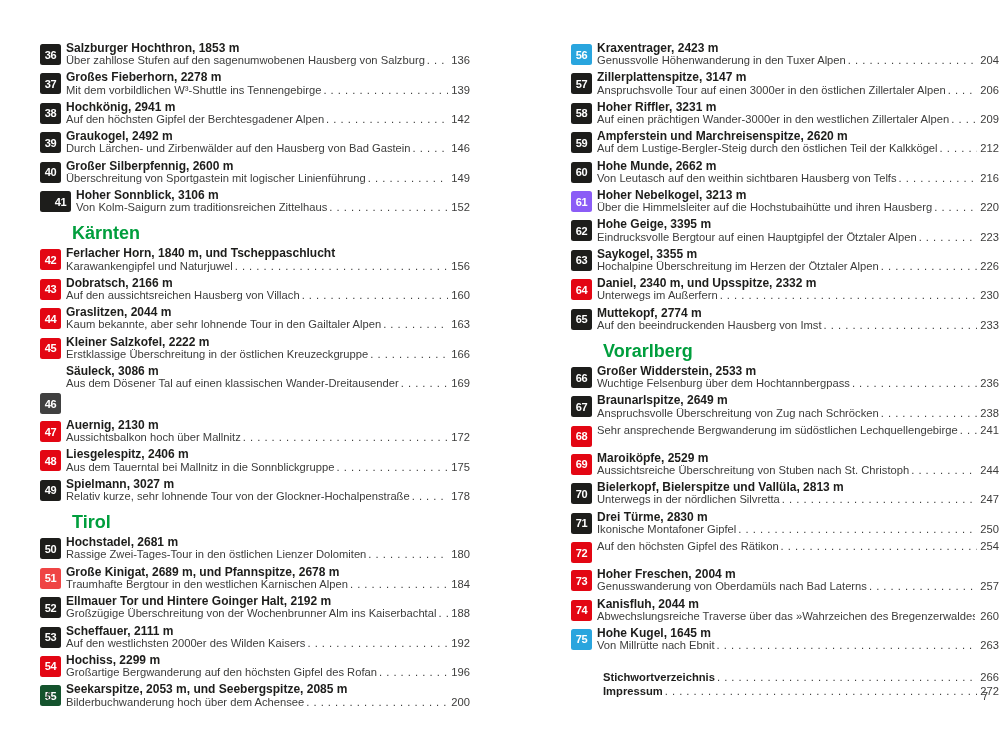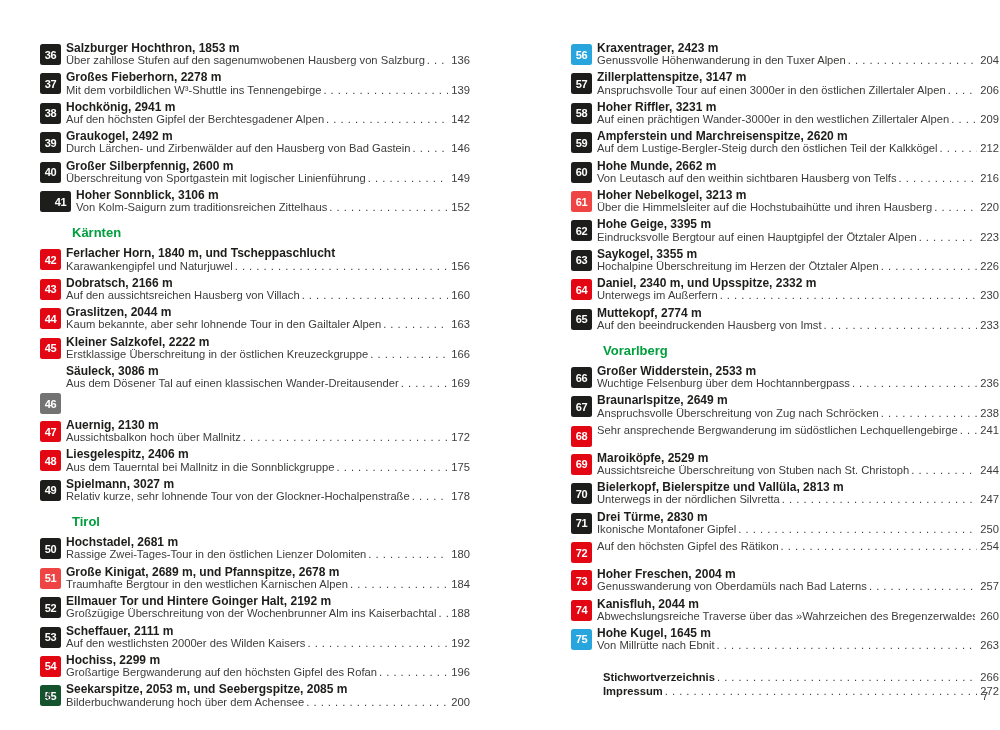--- a/index.html
+++ b/index.html
@@ -10,21 +10,21 @@
     background: #ffffff;
     font-family: "Liberation Sans", "DejaVu Sans", sans-serif;
     color: #1d1d1b;
     overflow: hidden;
   }
   .col { position: absolute; top: 42px; }
   .col-left  { left: 40px;  width: 430px; }
   .col-right { left: 571px; width: 428px; }
 
   .sec-header {
-    font-size: 13px;
+    font-size: 18px;
     font-weight: 700;
     color: var(--section-green, #009E3D);
     margin: 14px 0 8px 32px;
     line-height: 12px;
   }
   .entry {
     display: flex;
     gap: 5px;
     margin-bottom: 5px;
   }
@@ -198,21 +198,21 @@
         <div class="txt">
           <div class="title">Kleiner Salzkofel, 2222 m</div>
           <div class="row">
             <span class="desc">Erstklassige Überschreitung in der östlichen Kreuzeckgruppe</span>
             <span class="dots">. . . . . . . . . . . . . . . . . . . . . . . . . . . . . . . . . . . . . . . . . . . . . . . . . . . . . . . . . . . . . . . . . . . . . . . . . . . . . . . . . . . . . . . . . . . . . . . . . . . . . . . . . . . . . . . . . . . . . . . . </span>
             <span class="pg">166</span>
           </div>
         </div>
       </div>
       <div class="entry">
-        <div class="numbox" style="background: #737373; margin-top: 28px;">46</div>
+        <div class="numbox" style="background: #404040; margin-top: 28px;">46</div>
         <div class="txt">
           <div class="title">Säuleck, 3086 m</div>
           <div class="row">
             <span class="desc">Aus dem Dösener Tal auf einen klassischen Wander-Dreitausender</span>
             <span class="dots">. . . . . . . . . . . . . . . . . . . . . . . . . . . . . . . . . . . . . . . . . . . . . . . . . . . . . . . . . . . . . . . . . . . . . . . . . . . . . . . . . . . . . . . . . . . . . . . . . . . . . . . . . . . . . . . . . . . . . . . . </span>
             <span class="pg">169</span>
           </div>
         </div>
       </div>
       <div class="entry">
@@ -366,21 +366,21 @@
         <div class="txt">
           <div class="title">Hohe Munde, 2662 m</div>
           <div class="row">
             <span class="desc">Von Leutasch auf den weithin sichtbaren Hausberg von Telfs</span>
             <span class="dots">. . . . . . . . . . . . . . . . . . . . . . . . . . . . . . . . . . . . . . . . . . . . . . . . . . . . . . . . . . . . . . . . . . . . . . . . . . . . . . . . . . . . . . . . . . . . . . . . . . . . . . . . . . . . . . . . . . . . . . . . </span>
             <span class="pg">216</span>
           </div>
         </div>
       </div>
       <div class="entry">
-        <div class="numbox" style="background: #ef4444;">61</div>
+        <div class="numbox" style="background: #8b5cf6;">61</div>
         <div class="txt">
           <div class="title">Hoher Nebelkogel, 3213 m</div>
           <div class="row">
             <span class="desc">Über die Himmelsleiter auf die Hochstubaihütte und ihren Hausberg</span>
             <span class="dots">. . . . . . . . . . . . . . . . . . . . . . . . . . . . . . . . . . . . . . . . . . . . . . . . . . . . . . . . . . . . . . . . . . . . . . . . . . . . . . . . . . . . . . . . . . . . . . . . . . . . . . . . . . . . . . . . . . . . . . . . </span>
             <span class="pg">220</span>
           </div>
         </div>
       </div>
       <div class="entry">

